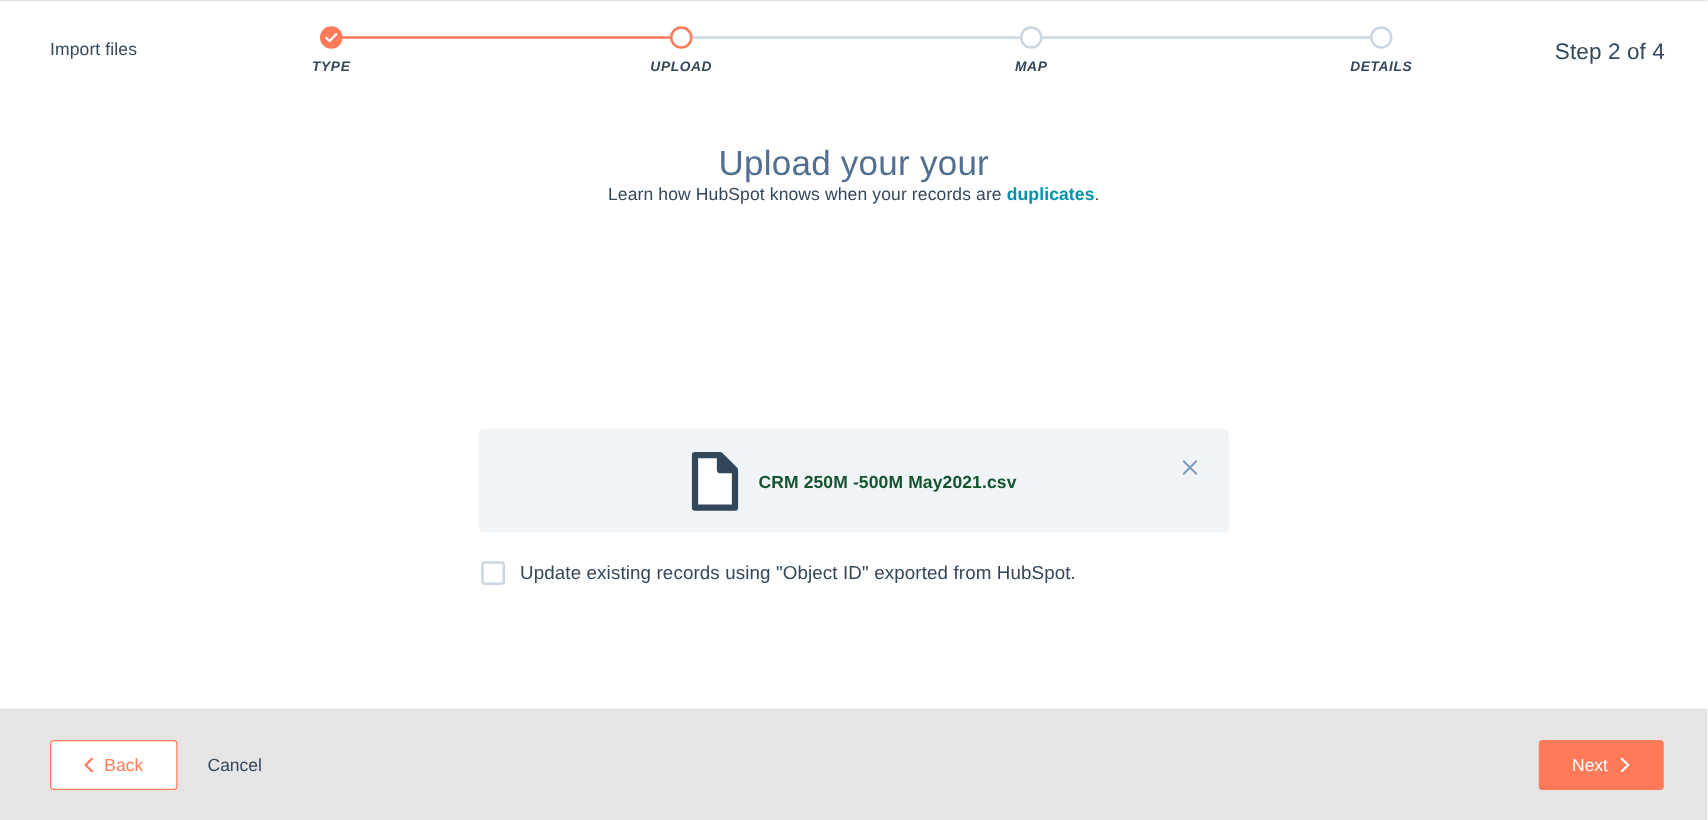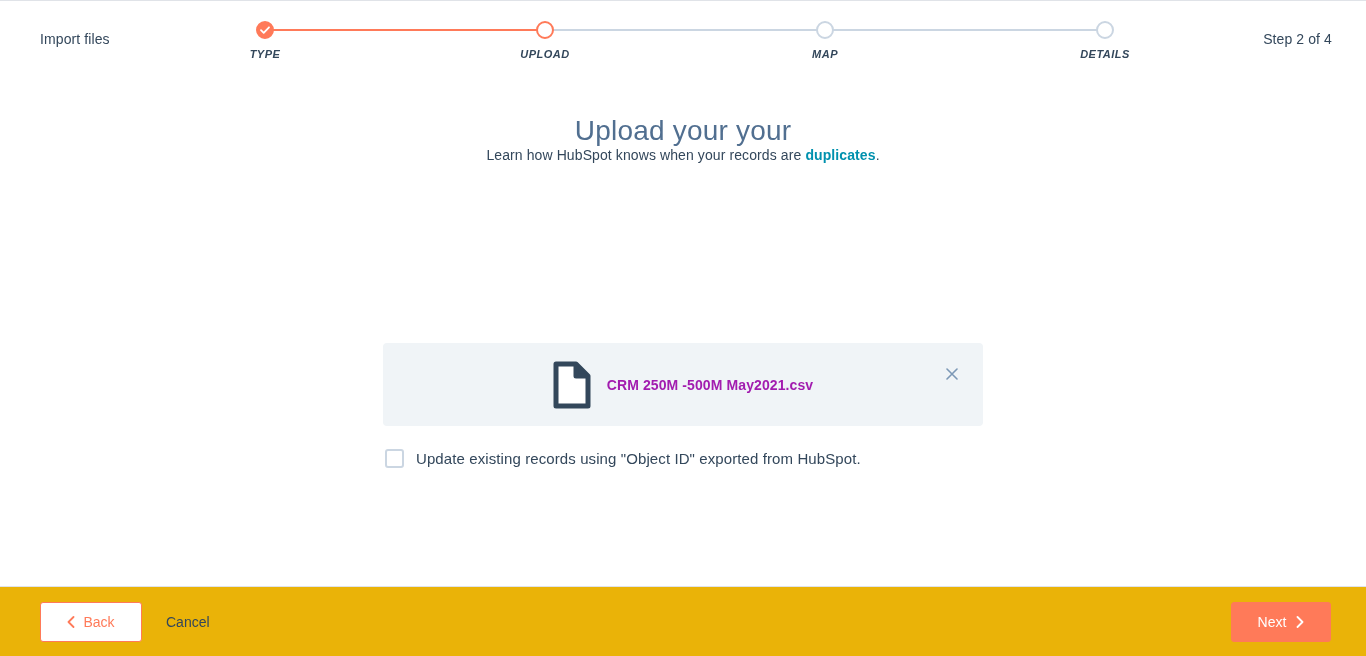--- a/index.html
+++ b/index.html
@@ -38,21 +38,21 @@
     top: 30px;
     font-size: 14px;
     color: #33475b;
     letter-spacing: .1px;
   }
 
   .step-counter {
     position: absolute;
     right: 34px;
     top: 30px;
-    font-size: 14px;
+    font-size: 18px;
     color: #33475b;
     letter-spacing: .1px;
   }
 
   .stepper {
     position: absolute;
     left: 265px;
     top: 20px;
     width: 840px;
     height: 50px;
@@ -168,21 +168,21 @@
     gap: 16px;
   }
 
   .file-icon { flex: 0 0 auto; display: block; }
 
   .file-meta { text-align: center; }
 
   .file-name {
     font-size: 14px;
     font-weight: bold;
-    color: #a21caf;
+    color: #14532d;
     line-height: 20px;
     letter-spacing: .1px;
   }
 
   .file-size {
     font-size: 12px;
     color: #516f90;
     line-height: 18px;
     margin-top: 1px;
   }
@@ -225,22 +225,22 @@
     color: #33475b;
     letter-spacing: .1px;
   }
 
   
   .footer {
     position: absolute;
     left: 0;
     bottom: 0;
     width: 100%;
-    height: 70px;
-    background: #eab308;
+    height: 89px;
+    background: #e5e5e5;
     border-top: 1px solid #dfe3eb;
   }
 
   .footer-left {
     position: absolute;
     left: 40px;
     top: 50%;
     transform: translateY(-50%);
     display: flex;
     align-items: center;

